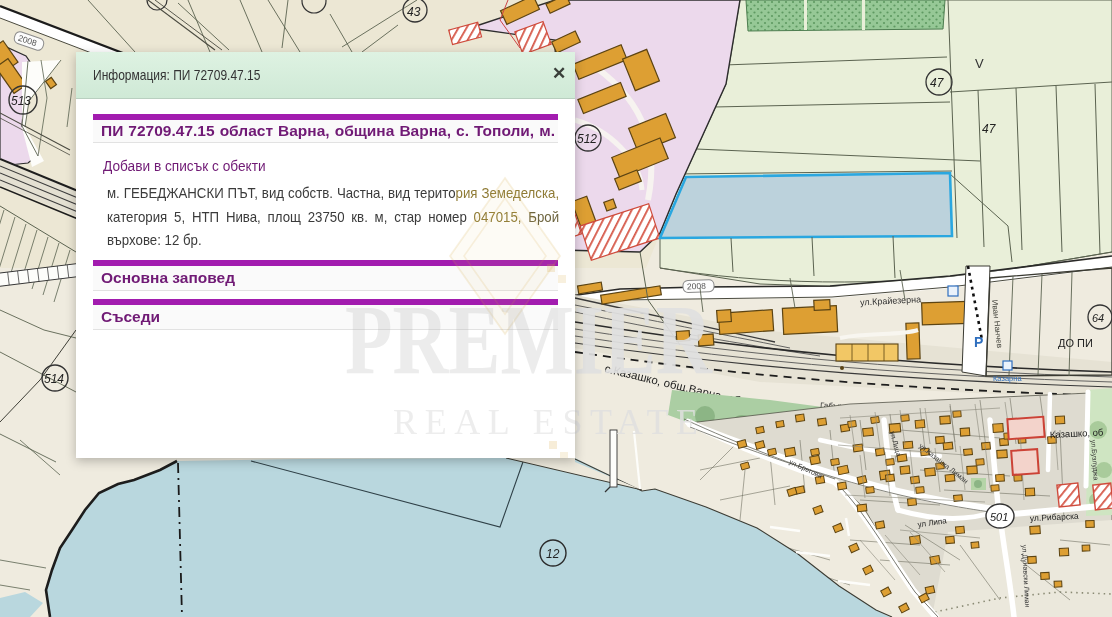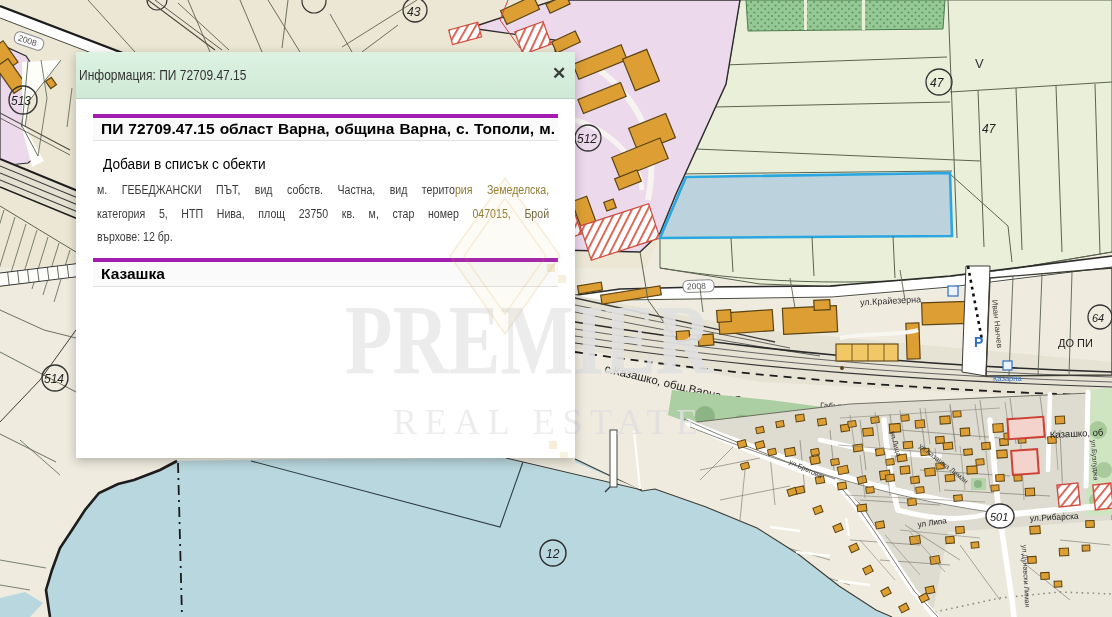--- a/index.html
+++ b/index.html
@@ -4,29 +4,29 @@
 <style>
   html,body{margin:0;padding:0}
   #stage{position:relative;width:1112px;height:617px;overflow:hidden;
     font-family:"Liberation Sans",sans-serif;background:#efebdf}
   #stage svg.lay{position:absolute;left:0;top:0}
   
   #popup{position:absolute;left:76px;top:52px;width:499px;height:406px;
     background:#fff;box-shadow:0 3px 10px rgba(0,0,0,.25);z-index:10}
   #ph{height:46px;background:linear-gradient(#def2e2,#cfe9d6);
     border-bottom:1px solid #b9cfc0;position:relative;
-    font-size:15px;color:#333;line-height:46px;padding-left:3px}
+    font-size:15px;color:#333;line-height:46px;padding-left:17px}
   #px{position:absolute;right:5px;top:0;width:22px;text-align:center;
     font-size:17px;font-weight:bold;color:#3a3f3a;line-height:44px}
   #pb{padding:15px 17px 0 17px;color:#3b3b3b;font-size:15.5px}
-  .sect{border-top:4px solid #a21caf;border-bottom:1px solid #e2e2e2;
-    background:#fafafa;font-weight:bold;padding:2px 3px 2px 8px;line-height:20px;color:#000000}
+  .sect{border-top:6px solid #a21caf;border-bottom:1px solid #e2e2e2;
+    background:#fafafa;font-weight:bold;padding:2px 3px 2px 8px;line-height:20px;color:#701a75}
   .sect.ttl{line-height:18px;padding:2px 3px 2px 8px}
-  .lnk{color:#000000;margin:13px 0 0 10px;line-height:20px}
-  .par{margin:6px 0 0 4px;line-height:23.5px;font-size:12px}
+  .lnk{color:#701a75;margin:13px 0 0 10px;line-height:20px}
+  .par{margin:6px 0 0 14px;line-height:23.5px;font-size:15px}
   .ln{width:512px;transform:scaleX(0.883);transform-origin:0 0;white-space:nowrap}
   .jst{text-align:justify;text-align-last:justify}
   .gold{color:#8f7b35}
   .gold2{color:#6e653f}
   .hx{display:inline-block;transform:scaleX(0.80);transform-origin:0 50%}
 </style>
 </head>
 <body>
 <div id="stage">
 <svg class="lay" width="1112" height="617" viewBox="0 0 1112 617">
@@ -453,21 +453,22 @@
       <div class="jst">ПИ 72709.47.15 област Варна, община Варна, с. Тополи, м.</div>
     </div>
     <div class="lnk">
           <div class="ln">Добави в списък с обекти</div>
         </div>
     <div class="par" style="margin-top:5px">
       <div class="ln jst">м. ГЕБЕДЖАНСКИ ПЪТ, вид собств. Частна, вид терито<span class="gold">рия Земеделска,</span></div>
       <div class="ln jst">категория 5, НТП Нива, площ 23750 кв. м, стар номер <span class="gold">047015,</span> <span class="gold2">Брой</span></div>
       <div class="ln">върхове: 12 бр.</div>
     </div>
-    <div class="sect" style="margin-top:8px">Казашка</div>
+    <div class="sect" style="margin-top:8px">Основна заповед</div>
+    <div class="sect" style="margin-top:8px">Съседи</div>
   </div>
 </div>
 <svg class="lay" width="1112" height="617" viewBox="0 0 1112 617" style="z-index:5">
   <text x="345" y="373" textLength="367" lengthAdjust="spacingAndGlyphs" font-size="100" font-weight="bold" fill="rgba(223,223,223,0.92)" font-family="Liberation Serif, serif">PREMIER</text>
   <text x="393" y="434" textLength="313" lengthAdjust="spacing" letter-spacing="8" font-size="36" fill="rgba(223,223,223,0.85)" font-family="Liberation Serif, serif">REAL ESTATE</text>
 </svg>
 <svg class="lay" width="1112" height="617" viewBox="0 0 1112 617" style="z-index:20">
   <defs>
         <clipPath id="popclip">
           <rect x="76" y="52" width="499" height="406"></rect>

